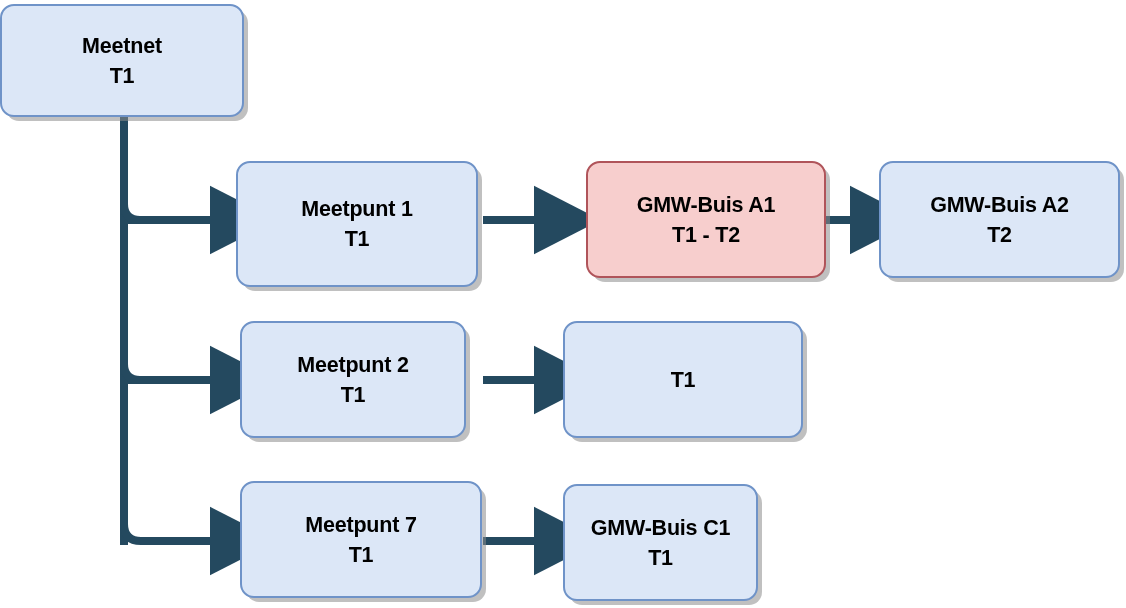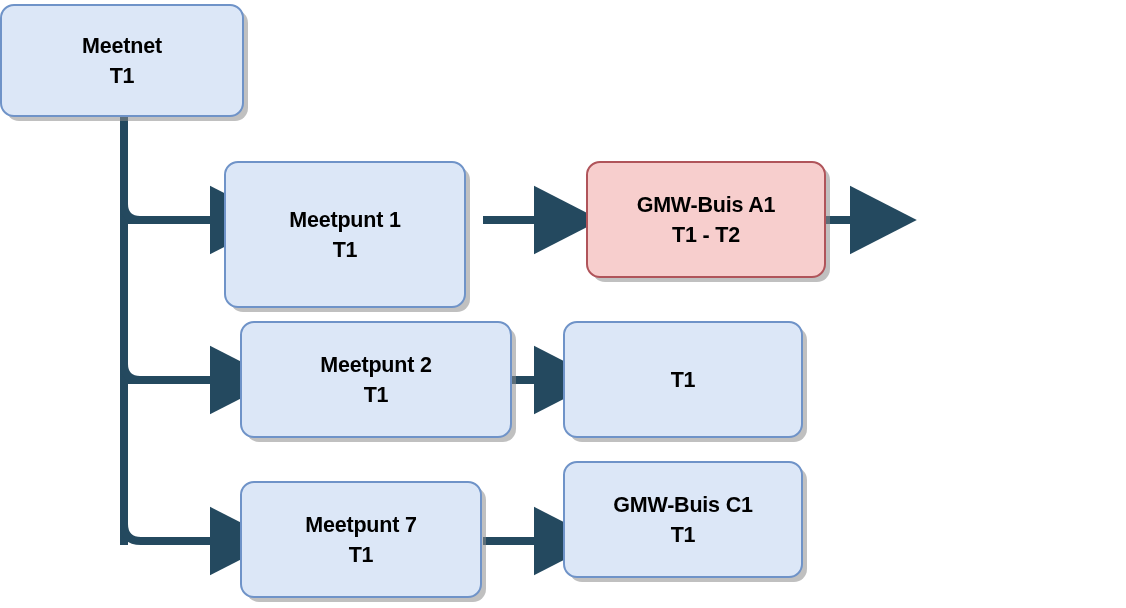--- a/index.html
+++ b/index.html
@@ -83,43 +83,47 @@
     <path d="M 483 380 L 536 380" fill="none" stroke="#24495f" stroke-width="8" stroke-linecap="butt" marker-end="url(#arrowhead)"></path>
 
     <path d="M 483 541 L 536 541" fill="none" stroke="#24495f" stroke-width="8" stroke-linecap="butt" marker-end="url(#arrowhead)"></path>
   </svg>
 
   <div class="node blue" id="node-meetnet" style="left: 0px; top: 4px; width: 244px; height: 113px;">
     <span class="line1">Meetnet</span>
     <span class="line2">T1</span>
   </div>
 
-  <div class="node blue" id="node-meetpunt-1" style="left: 224px; top: 161px; width: 242px; height: 147px;">
+  <div class="node blue" id="node-meetpunt-1" style="left: 236px; top: 161px; width: 242px; height: 126px;">
     <span class="line1">Meetpunt 1</span>
     <span class="line2">T1</span>
   </div>
 
   <div class="node red" id="node-gmw-buis-a1" style="left: 563px; top: 161px; width: 240px; height: 117px; margin-left: 23px;">
     <span class="line1">GMW-Buis A1</span>
     <span class="line2">T1 - T2</span>
   </div>
 
+  <div class="node blue" id="node-gmw-buis-a2" style="left: 879px; top: 161px; width: 241px; height: 117px;">
+    <span class="line1">GMW-Buis A2</span>
+    <span class="line2">T2</span>
+  </div>
 
-  <div class="node blue" id="node-meetpunt-2" style="left: 240px; top: 321px; width: 272px; height: 117px;">
+  <div class="node blue" id="node-meetpunt-2" style="left: 240px; top: 321px; width: 226px; height: 117px;">
     <span class="line1">Meetpunt 2</span>
     <span class="line2">T1</span>
   </div>
 
   <div class="node blue" id="node-gmw-buis-b1" style="left: 563px; top: 321px; width: 240px; height: 117px;">
     <span class="line2">T1</span>
   </div>
 
   <div class="node blue" id="node-meetpunt-3" style="left: 240px; top: 481px; width: 242px; height: 117px;">
     <span class="line1">Meetpunt 7</span>
     <span class="line2">T1</span>
   </div>
 
-  <div class="node blue" id="node-gmw-buis-c1" style="left: 563px; top: 461px; width: 240px; height: 117px;">
+  <div class="node blue" id="node-gmw-buis-c1" style="left: 563px; top: 484px; width: 195px; height: 117px;">
     <span class="line1">GMW-Buis C1</span>
     <span class="line2">T1</span>
   </div>
 
 </div>
 
 </body></html>

